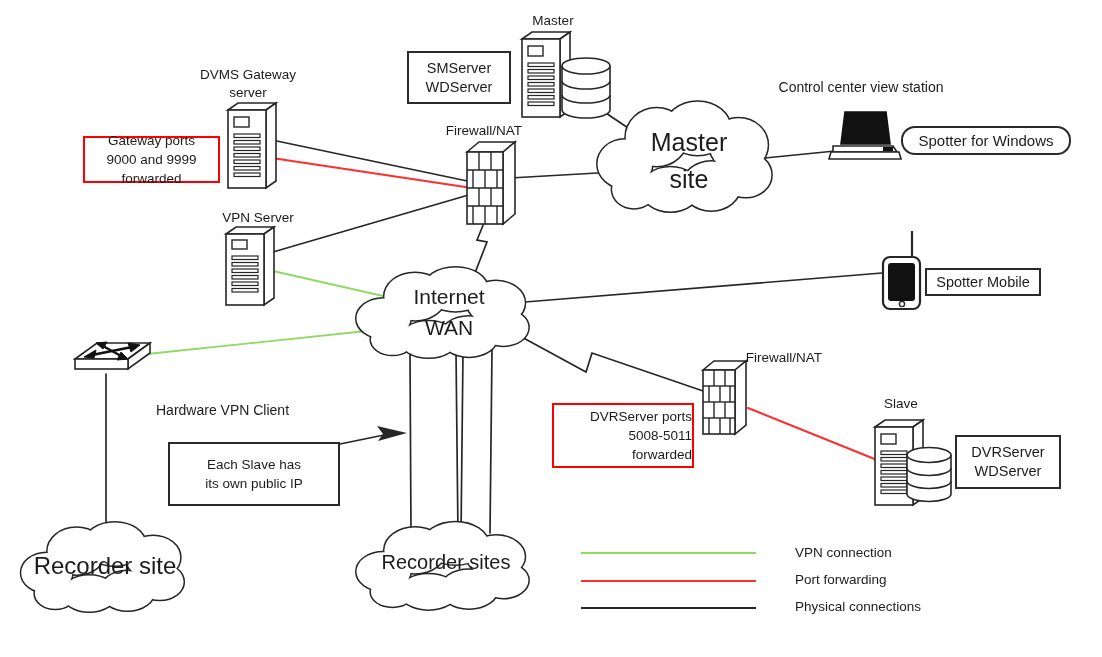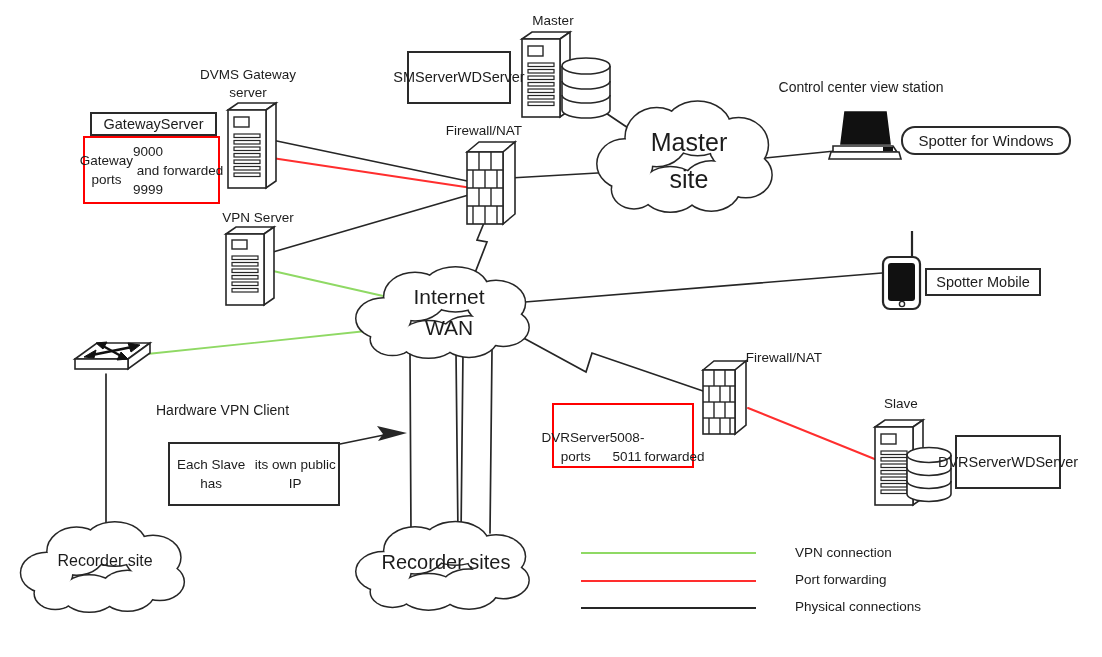--- a/index.html
+++ b/index.html
@@ -6,21 +6,21 @@
   .canvas{
     position:relative;width:1102px;height:657px;background:#ffffff;overflow:hidden;
     font-family:"Liberation Sans","DejaVu Sans",sans-serif;color:#1c1c1c;
   }
   svg.art{position:absolute;left:0;top:0;}
   .lbl{position:absolute;white-space:nowrap;font-size:13.5px;color:#1c1c1c;}
   .ctr{transform:translateX(-50%);text-align:center;}
   .cloud-text{position:absolute;transform:translate(-50%,0);text-align:center;color:#1c1c1c;}
   .box{
     position:absolute;background:#fff;border:2px solid #2a2a2a;
-    display:flex;flex-direction:row;align-items:center;justify-content:center;
+    display:flex;flex-direction:column;align-items:center;justify-content:center;
     text-align:center;font-size:14.5px;line-height:19px;color:#1c1c1c;box-sizing:border-box;
   }
   .box.red{border-color:#ff0000;font-size:13.5px;}
   .legend-lbl{position:absolute;font-size:13.5px;}
 </style>
 </head>
 <body>
 
 <div class="canvas">
 
@@ -242,33 +242,30 @@
   <div class="lbl ctr" style="left:784px;top:350px;">Firewall/NAT</div>
 
   <div class="cloud-text" style="left:689px;top:124px;font-size:25px;line-height:37px;">
     <div>Master</div>
     <div>site</div>
   </div>
   <div class="cloud-text" style="left:449px;top:281px;font-size:21px;line-height:31px;">
     <div>Internet</div>
     <div>WAN</div>
   </div>
-  <div class="cloud-text" style="left:105px;top:552px;font-size:16px;">Recorder site</div>
+  <div class="cloud-text" style="left:105px;top:552px;font-size:24px;">Recorder site</div>
   <div class="cloud-text" style="left:446px;top:551px;font-size:20px;">Recorder sites</div>
 
   <div class="box" style="left:407px;top:51px;width:104px;height:53px;">
     <span>SMServer</span>
     <span>WDServer</span>
   </div>
 
-  <div class="box" style="left:90px;top:112px;width:127px;height:24px;">
-    <span>GatewayServer</span>
-  </div>
-
-  <div class="box red" style="left:83px;top:136px;width:137px;height:68px;">
+
+  <div class="box red" style="left:83px;top:136px;width:137px;height:47px;">
     <span>Gateway ports</span>
     <span>9000 and 9999</span>
     <span>forwarded</span>
   </div>
 
   <div class="box" style="left:901px;top:126px;width:170px;height:29px;font-size:15px;border-radius:14px;">
     <span>Spotter for Windows</span>
   </div>
 
   <div class="box" style="left:925px;top:268px;width:116px;height:28px;">

